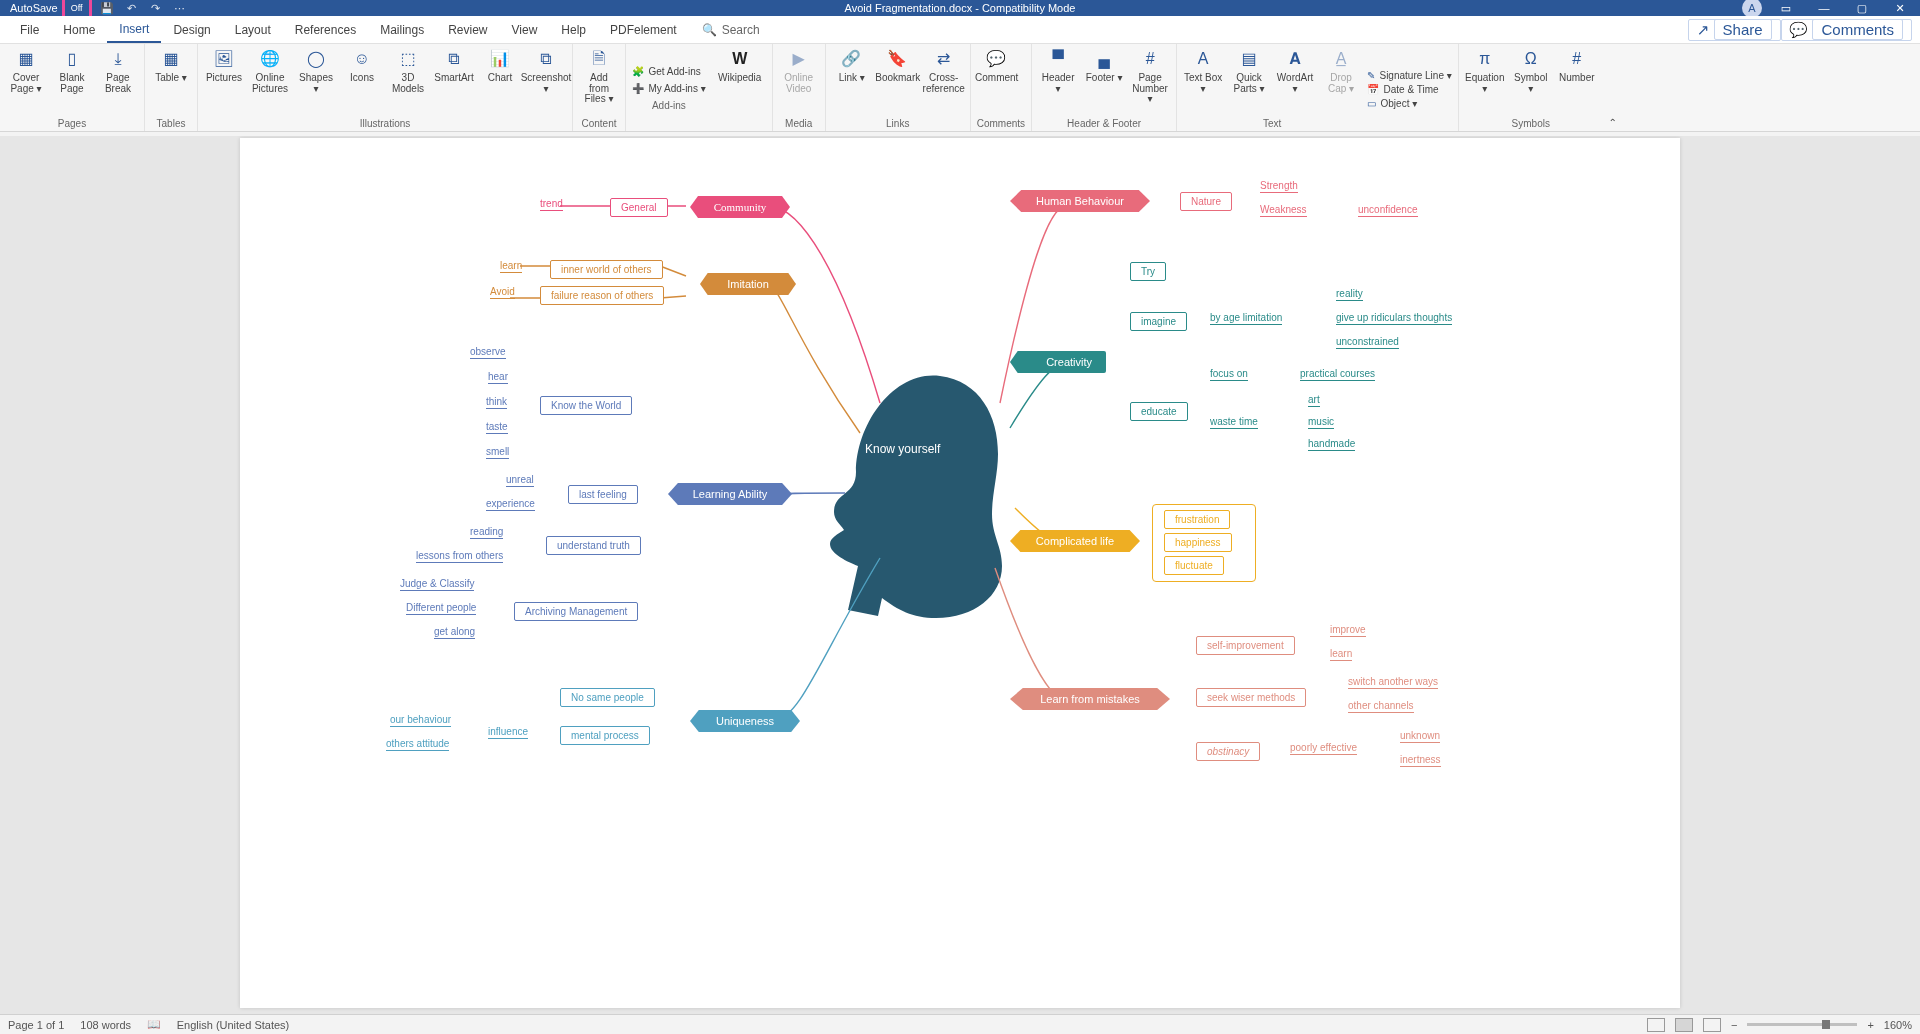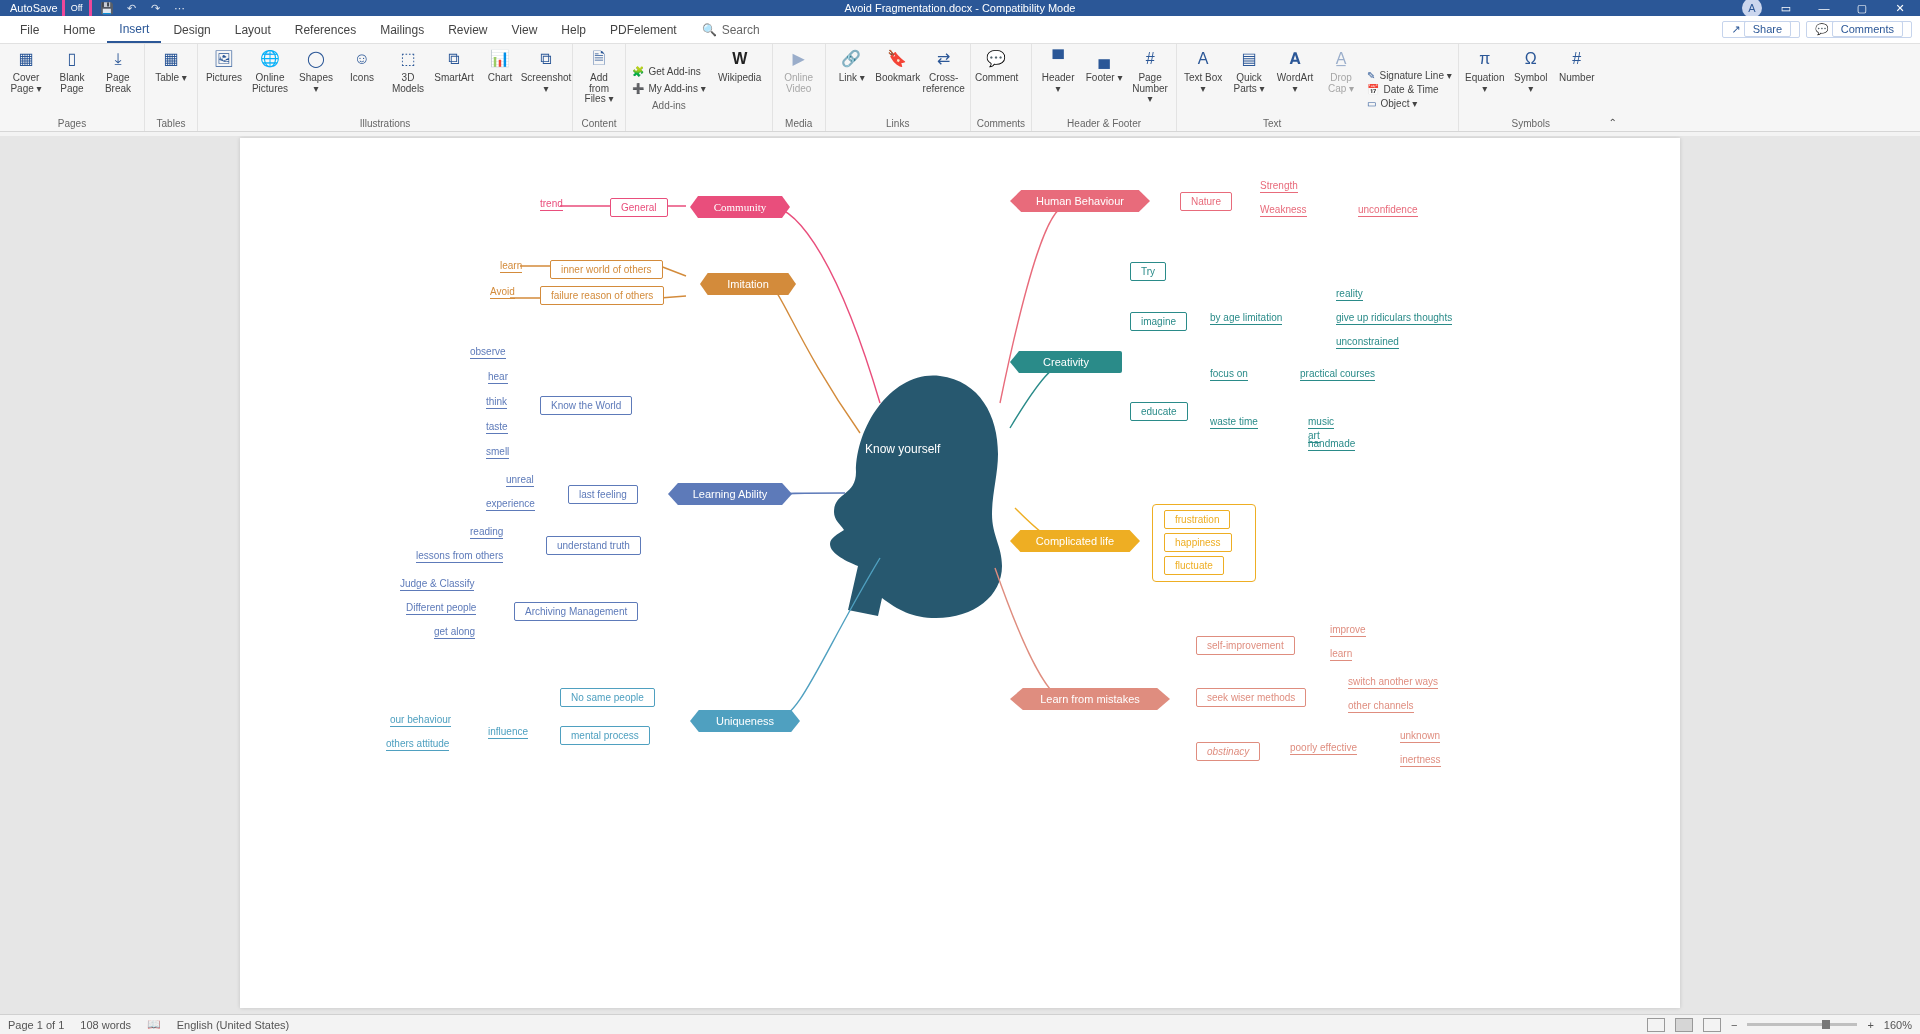--- a/index.html
+++ b/index.html
@@ -14,21 +14,21 @@
 .title-center { position: absolute; left: 50%; transform: translateX(-50%); }
 .title-right { margin-left: auto; display: flex; align-items: center; gap: 10px; padding-right: 6px; }
 .avatar { width: 20px; height: 20px; border-radius: 50%; background: #cbd6ee; color: #2b5797; font-size: 11px; display: flex; align-items: center; justify-content: center; }
 .win-btn { width: 28px; height: 20px; display: flex; align-items: center; justify-content: center; }
 
 
 .ribbon-tabs { height: 28px; background: #fff; display: flex; align-items: center; padding: 0 8px; border-bottom: 1px solid #e1e1e1; font-size: 12px; color: #444; position: relative; }
 .rtab { padding: 0 12px; height: 100%; display: flex; align-items: center; cursor: default; }
 .rtab.active { color: #2b5797; border-bottom: 2px solid #2b5797; }
 .search-box { display: flex; align-items: center; gap: 4px; margin-left: 14px; color: #666; }
-.tab-right { margin-left: auto; display: flex; gap: 6px; font-size: 11px; align-items: center; }
+.tab-right { margin-left: auto; display: flex; font-size: 15px; align-items: center; }
 .tab-right span { border: 1px solid #c6d4ec; padding: 1px 8px; border-radius: 2px; color: #2b5797; }
 
 
 .ribbon { height: 88px; background: #f6f6f6; border-bottom: 1px solid #d6d6d6; display: flex; font-size: 10px; color: #444; }
 .group { border-right: 1px solid #e3e3e3; display: flex; flex-direction: column; padding: 4px 6px 0 6px; }
 .group-row { display: flex; gap: 6px; flex: 1; }
 .group-title { text-align: center; font-size: 10px; color: #666; padding-bottom: 2px; }
 .big-btn { display: flex; flex-direction: column; align-items: center; justify-content: flex-start; gap: 3px; width: 40px; text-align: center; line-height: 1.05; cursor: default; }
 .big-btn .ic { width: 22px; height: 22px; display: flex; align-items: center; justify-content: center; font-size: 16px; color: #2b5797; }
 .link-opt { display: flex; align-items: center; gap: 4px; font-size: 10px; color: #444; cursor: default; }
@@ -369,32 +369,32 @@
     <div class="line l-blue2" style="left:248px; top:588px;">influence</div>
     <div class="line l-blue2" style="left:150px; top:576px;">our behaviour</div>
     <div class="line l-blue2" style="left:146px; top:600px;">others attitude</div>
 
     <div class="node hex c-rose" style="left:770px; top:52px; width:140px;">Human Behaviour</div>
     <div class="sub b-rose" style="left:940px; top:54px;">Nature</div>
     <div class="line l-rose" style="left:1020px; top:42px;">Strength</div>
     <div class="line l-rose" style="left:1020px; top:66px;">Weakness</div>
     <div class="line l-rose" style="left:1118px; top:66px;">unconfidence</div>
 
-    <div class="node hexR c-teal" style="left:770px; top:213px; width:112px;">Creativity</div>
+    <div class="node hexR c-teal" style="left:770px; top:213px; width:96px;text-align:right;">Creativity</div>
     <div class="sub b-teal" style="left:890px; top:124px;">Try</div>
     <div class="sub b-teal" style="left:890px; top:174px;">imagine</div>
     <div class="line l-teal" style="left:970px; top:174px;">by age limitation</div>
     <div class="line l-teal" style="left:1096px; top:150px;">reality</div>
     <div class="line l-teal" style="left:1096px; top:174px;">give up ridiculars thoughts</div>
     <div class="line l-teal" style="left:1096px; top:198px;">unconstrained</div>
     <div class="sub b-teal" style="left:890px; top:264px;">educate</div>
     <div class="line l-teal" style="left:970px; top:230px;">focus on</div>
     <div class="line l-teal" style="left:1060px; top:230px;">practical courses</div>
     <div class="line l-teal" style="left:970px; top:278px;">waste time</div>
-    <div class="line l-teal" style="left:1068px; top:256px;margin-top:36px;">art</div>
+    <div class="line l-teal" style="left:1068px; top:256px;">art</div>
     <div class="line l-teal" style="left:1068px; top:278px;">music</div>
     <div class="line l-teal" style="left:1068px; top:300px;">handmade</div>
 
     <div class="node hex c-amber" style="left:770px; top:392px; width:130px;">Complicated life</div>
     <div style="position:absolute; left:912px; top:366px; width:104px; height:78px; border:1px solid #eeae23; border-radius:4px;"></div>
     <div class="sub b-amber" style="left:924px; top:372px;">frustration</div>
     <div class="sub b-amber" style="left:924px; top:395px;">happiness</div>
     <div class="sub b-amber" style="left:924px; top:418px;">fluctuate</div>
 
     <div class="node hex c-coral" style="left:770px; top:550px; width:160px;">Learn from mistakes</div>

